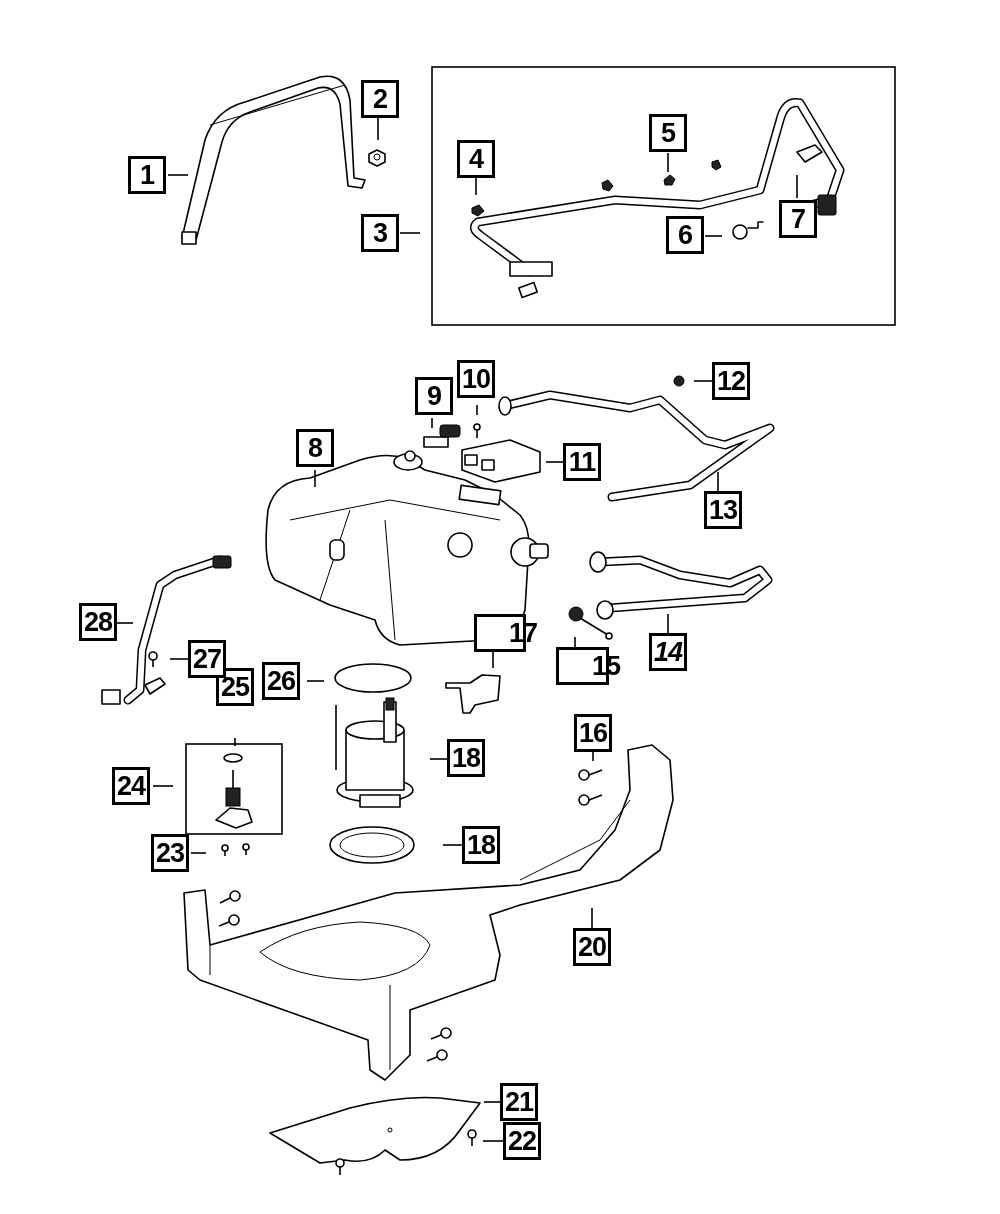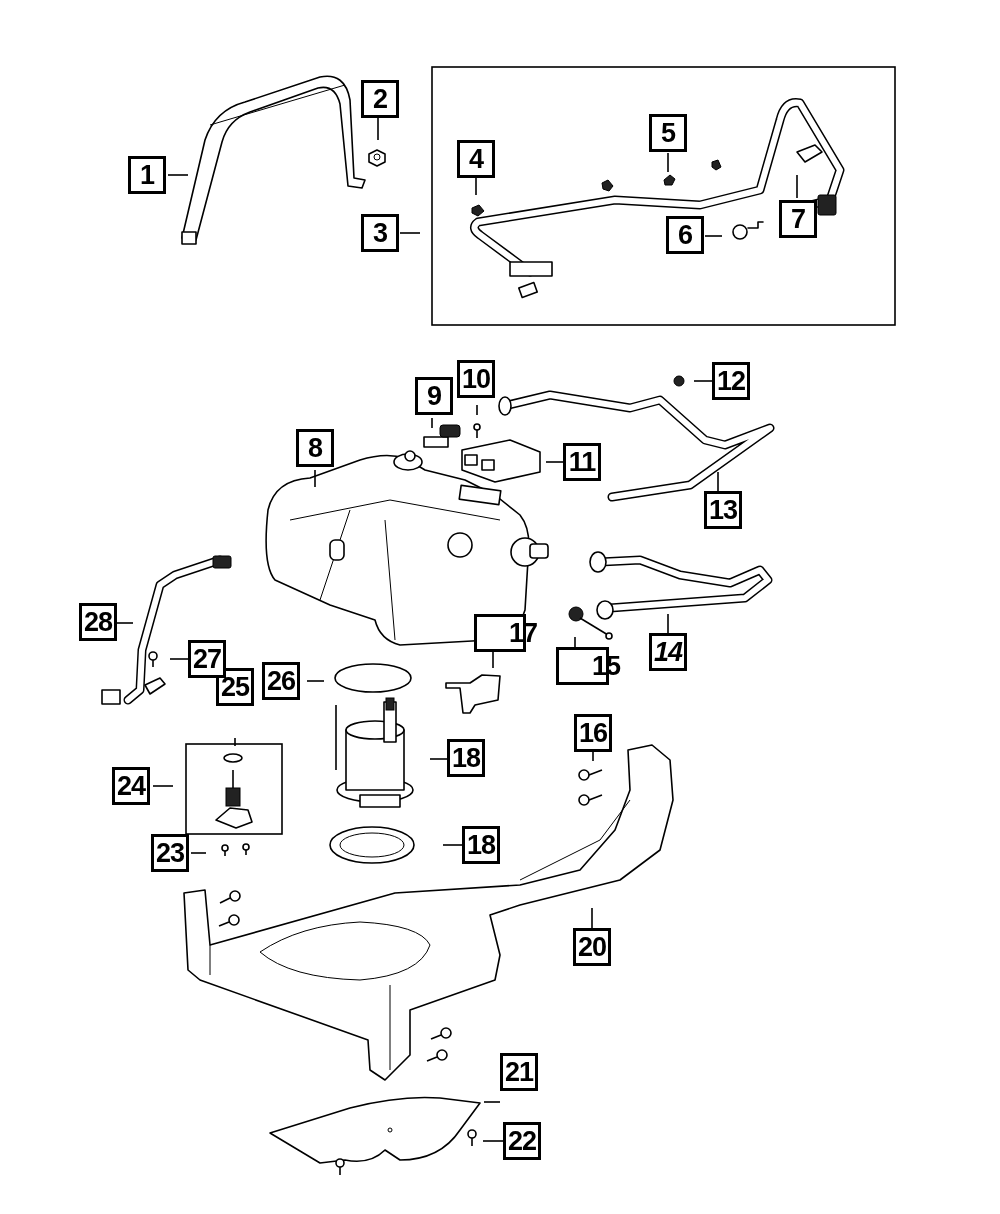--- a/index.html
+++ b/index.html
@@ -241,20 +241,20 @@
 <div class="callout w1" style="left:563px;top:443px;">11</div>
 <div class="callout w1" style="left:712px;top:362px;">12</div>
 <div class="callout w1" style="left:704px;top:491px;">13</div>
 <div class="callout w1" style="left:649px;top:633px;font-style:italic;">14</div>
 <div class="callout w1" style="left:556px;top:647px;padding-left:47px;">15</div>
 <div class="callout w1" style="left:574px;top:714px;">16</div>
 <div class="callout w1" style="left:474px;top:614px;padding-left:46px;">17</div>
 <div class="callout w1" style="left:447px;top:739px;">18</div>
 <div class="callout w1" style="left:462px;top:826px;">18</div>
 <div class="callout w1" style="left:573px;top:928px;">20</div>
-<div class="callout w1" style="left:500px;top:1053px;">21</div>
+<div class="callout w1" style="left:500px;top:1083px;">21</div>
 <div class="callout w1" style="left:503px;top:1122px;">22</div>
 <div class="callout w1" style="left:151px;top:834px;">23</div>
 <div class="callout w1" style="left:112px;top:767px;">24</div>
 <div class="callout w1" style="left:216px;top:668px;">25</div>
 <div class="callout w1" style="left:262px;top:662px;">26</div>
 <div class="callout w1" style="left:188px;top:640px;">27</div>
 <div class="callout w1" style="left:79px;top:603px;">28</div>
 
 </body></html>

